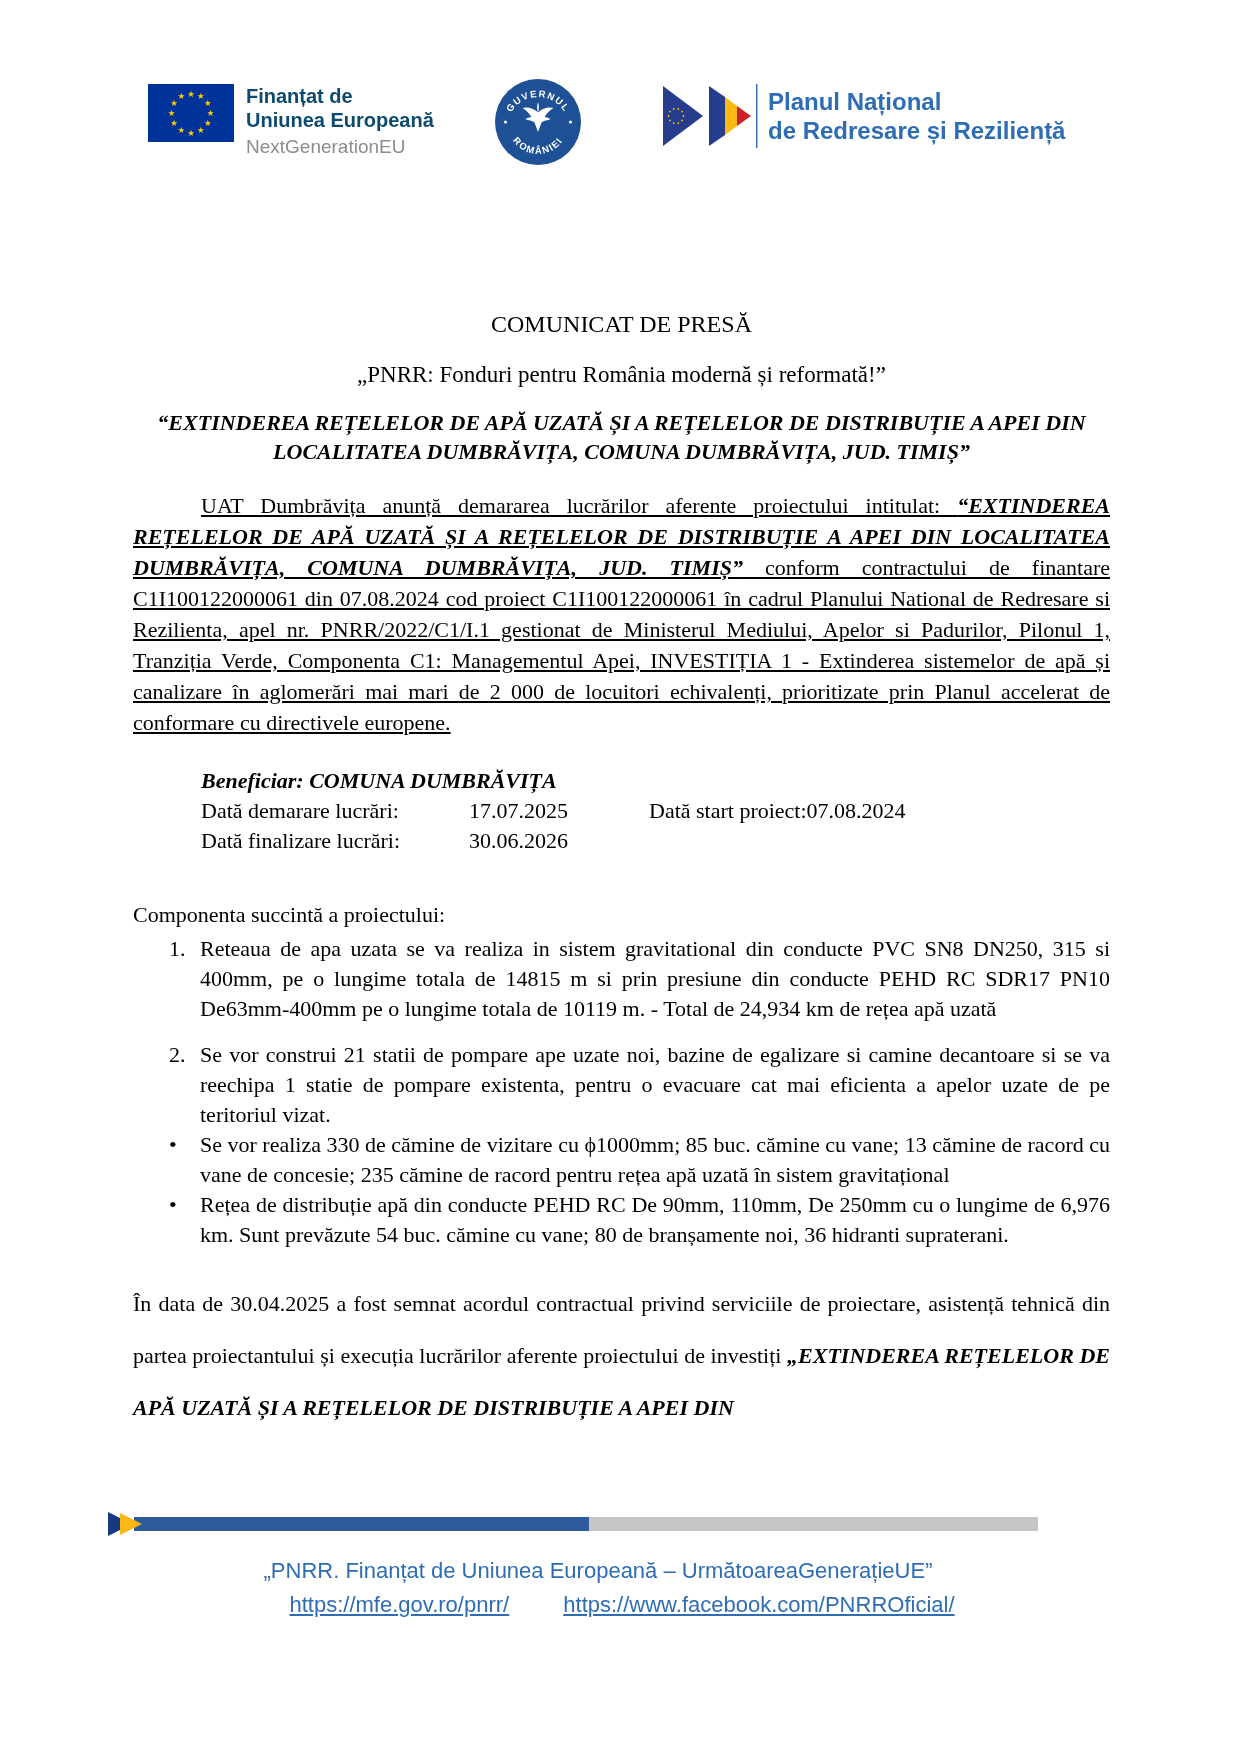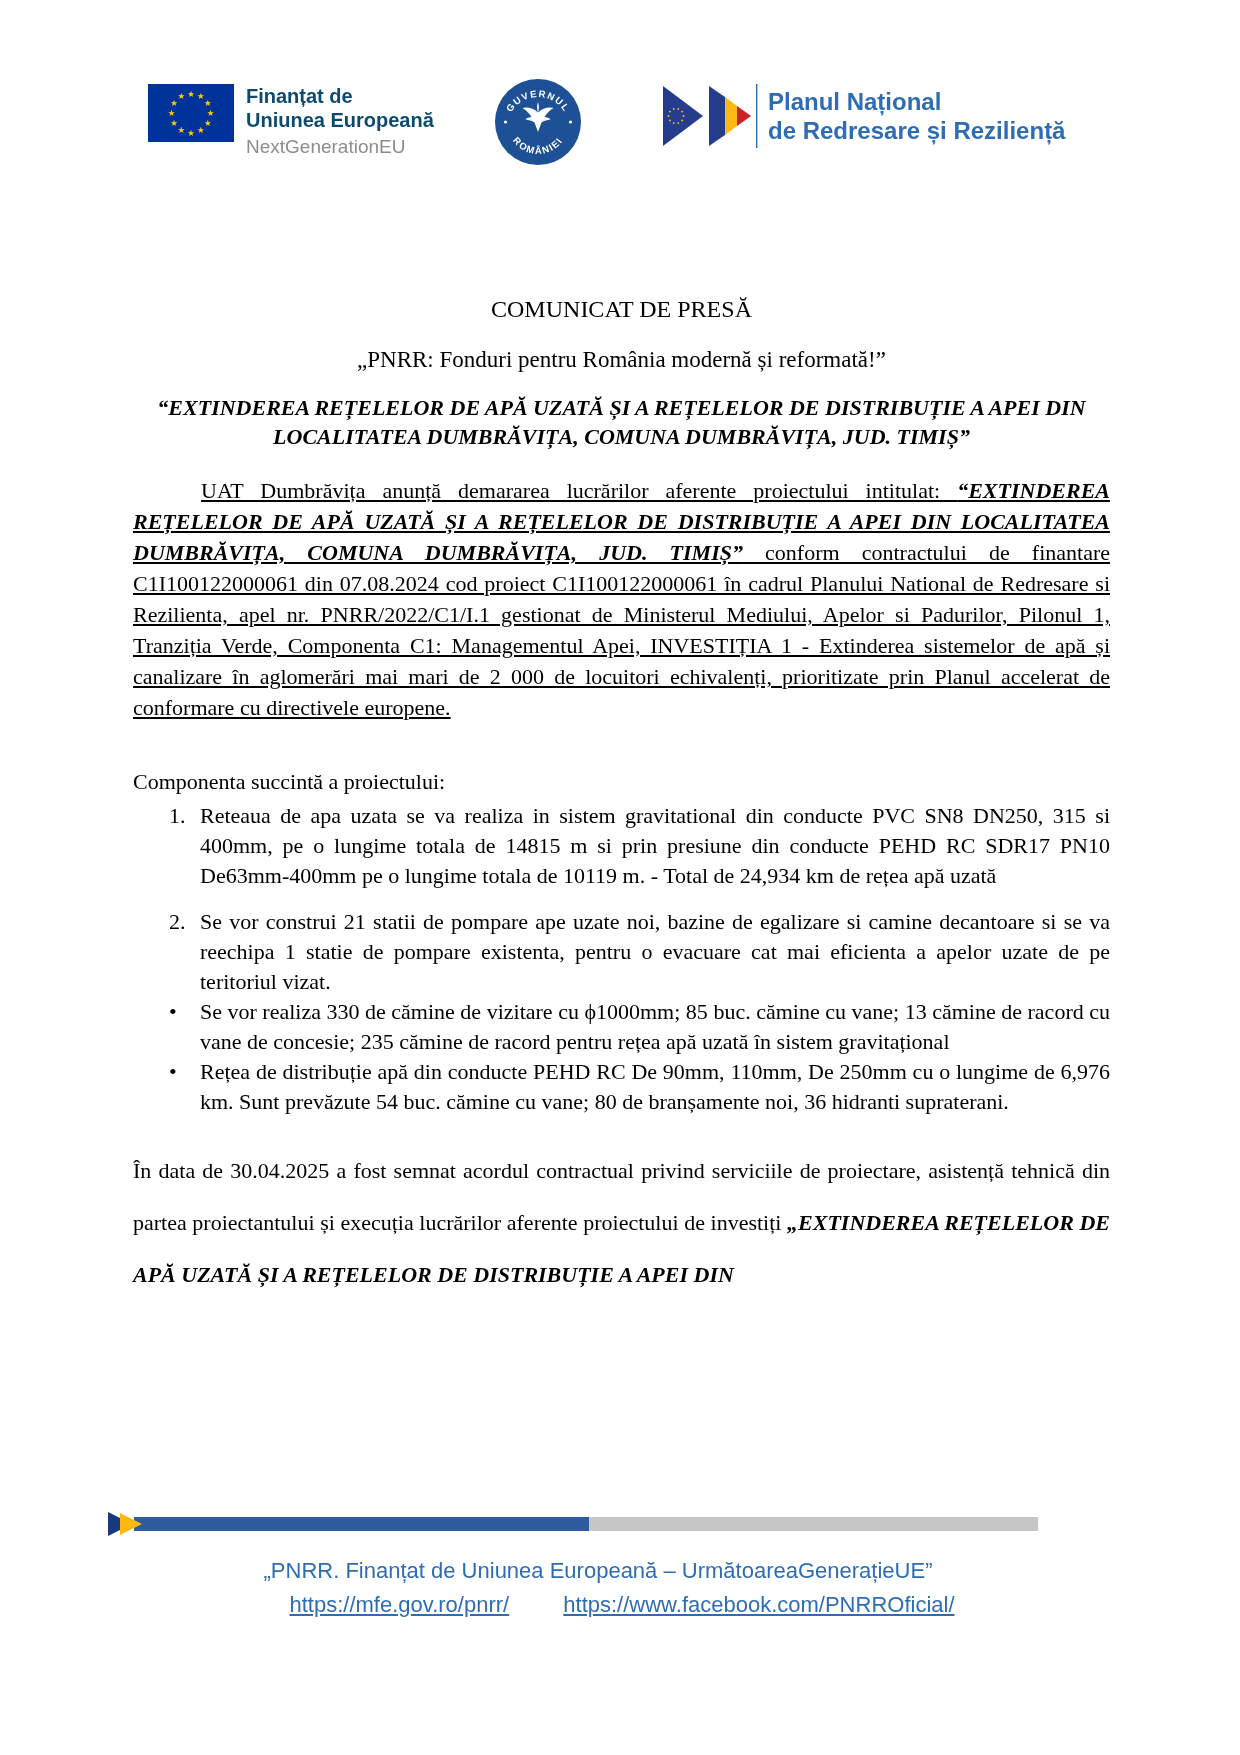--- a/index.html
+++ b/index.html
@@ -20,21 +20,21 @@
   .eu-logo-text{margin-left:12px;font-family:"Liberation Sans",sans-serif;line-height:24px;}
   .eu-logo-text .l1,.eu-logo-text .l2{font-weight:bold;color:#0c4a6e;font-size:20px;}
   .eu-logo-text .l3{color:var(--muted_gray);font-size:19px;margin-top:3px;}
   .gov-seal{position:absolute;left:494px;top:0px;}
   .seal-txt{fill:#fff;font-family:"Liberation Sans",sans-serif;font-weight:bold;font-size:9.5px;letter-spacing:1.5px;}
   .pnrr-logo{position:absolute;left:663px;top:6px;display:flex;align-items:center;}
   .pnrr-text{margin-left:10px;font-family:"Liberation Sans",sans-serif;font-weight:bold;
     color:var(--pnrr_blue);font-size:24px;line-height:29px;}
   .star{fill:var(--star_yellow);font-size:8.5px;}
   
-  .content{position:absolute;left:133px;top:296px;width:977px;font-size:22px;}
+  .content{position:absolute;left:133px;top:311px;width:977px;font-size:22px;}
   .doc-title{text-align:center;font-size:24px;font-weight:normal;margin:0;}
   .doc-subtitle{text-align:center;font-size:23px;margin-top:24px;}
   .project-heading{text-align:center;font-size:22px;font-weight:bold;font-style:italic;
     line-height:29px;margin-top:20px;}
   .para{ text-align:justify;line-height:31px;margin-top:24px;text-decoration:underline;}
   .para.indent{text-indent:68px;}
   .seg.bi{font-weight:bold;font-style:italic;}
   .benef{margin-top:28px;margin-left:68px;line-height:30px;}
   .benef-title{font-weight:bold;font-style:italic;font-size:22px;}
   .benef-row{display:flex;font-size:22px;}
@@ -133,20 +133,33 @@
   <div class="content">
 
     <h1 class="doc-title">COMUNICAT DE PRESĂ</h1>
 
     <div class="doc-subtitle">„PNRR: Fonduri pentru România modernă și reformată!”</div>
 
     <div class="project-heading">“EXTINDEREA REȚELELOR DE APĂ UZATĂ ȘI A REȚELELOR DE DISTRIBUȚIE A APEI DIN LOCALITATEA DUMBRĂVIȚA, COMUNA DUMBRĂVIȚA, JUD. TIMIȘ”</div>
 
     <p class="para indent"><span class="seg ">UAT Dumbrăvița anunță demararea lucrărilor aferente proiectului intitulat: </span><span class="seg bi">“EXTINDEREA REȚELELOR DE APĂ UZATĂ ȘI A REȚELELOR DE DISTRIBUȚIE A APEI DIN LOCALITATEA DUMBRĂVIȚA, COMUNA DUMBRĂVIȚA, JUD. TIMIȘ”</span><span class="seg "> conform contractului de finantare C1I100122000061 din 07.08.2024 cod proiect C1I100122000061 în cadrul Planului National de Redresare si Rezilienta, apel nr. PNRR/2022/C1/I.1 gestionat de Ministerul Mediului, Apelor si Padurilor, Pilonul 1, Tranziția Verde, Componenta C1: Managementul Apei, INVESTIȚIA 1 - Extinderea sistemelor de apă și canalizare în aglomerări mai mari de 2 000 de locuitori echivalenți, prioritizate prin Planul accelerat de conformare cu directivele europene.</span></p>
 
+    <div class="benef">
+      <div class="benef-title">Beneficiar: COMUNA DUMBRĂVIȚA</div>
+      <div class="benef-row">
+        <span class="benef-label">Dată demarare lucrări:</span>
+        <span class="benef-value">17.07.2025</span>
+        <span class="benef-extra">Dată start proiect:07.08.2024</span>
+      </div>
+      <div class="benef-row">
+        <span class="benef-label">Dată finalizare lucrări:</span>
+        <span class="benef-value">30.06.2026</span>
+        <span class="benef-extra"></span>
+      </div>
+    </div>
 
     <div class="desc">
       <div class="desc-heading">Componenta succintă a proiectului:</div>
       <div class="list">
         <div class="list-item">
           <span class="marker">1.</span>
           <span class="item-text">Reteaua de apa uzata se va realiza in sistem gravitational din conducte PVC SN8 DN250, 315 si 400mm, pe o lungime totala de 14815 m si prin presiune din conducte PEHD RC SDR17 PN10 De63mm-400mm pe o lungime totala de 10119 m. - Total de 24,934 km de rețea apă uzată</span>
         </div>
         <div class="list-item gap">
           <span class="marker">2.</span>

